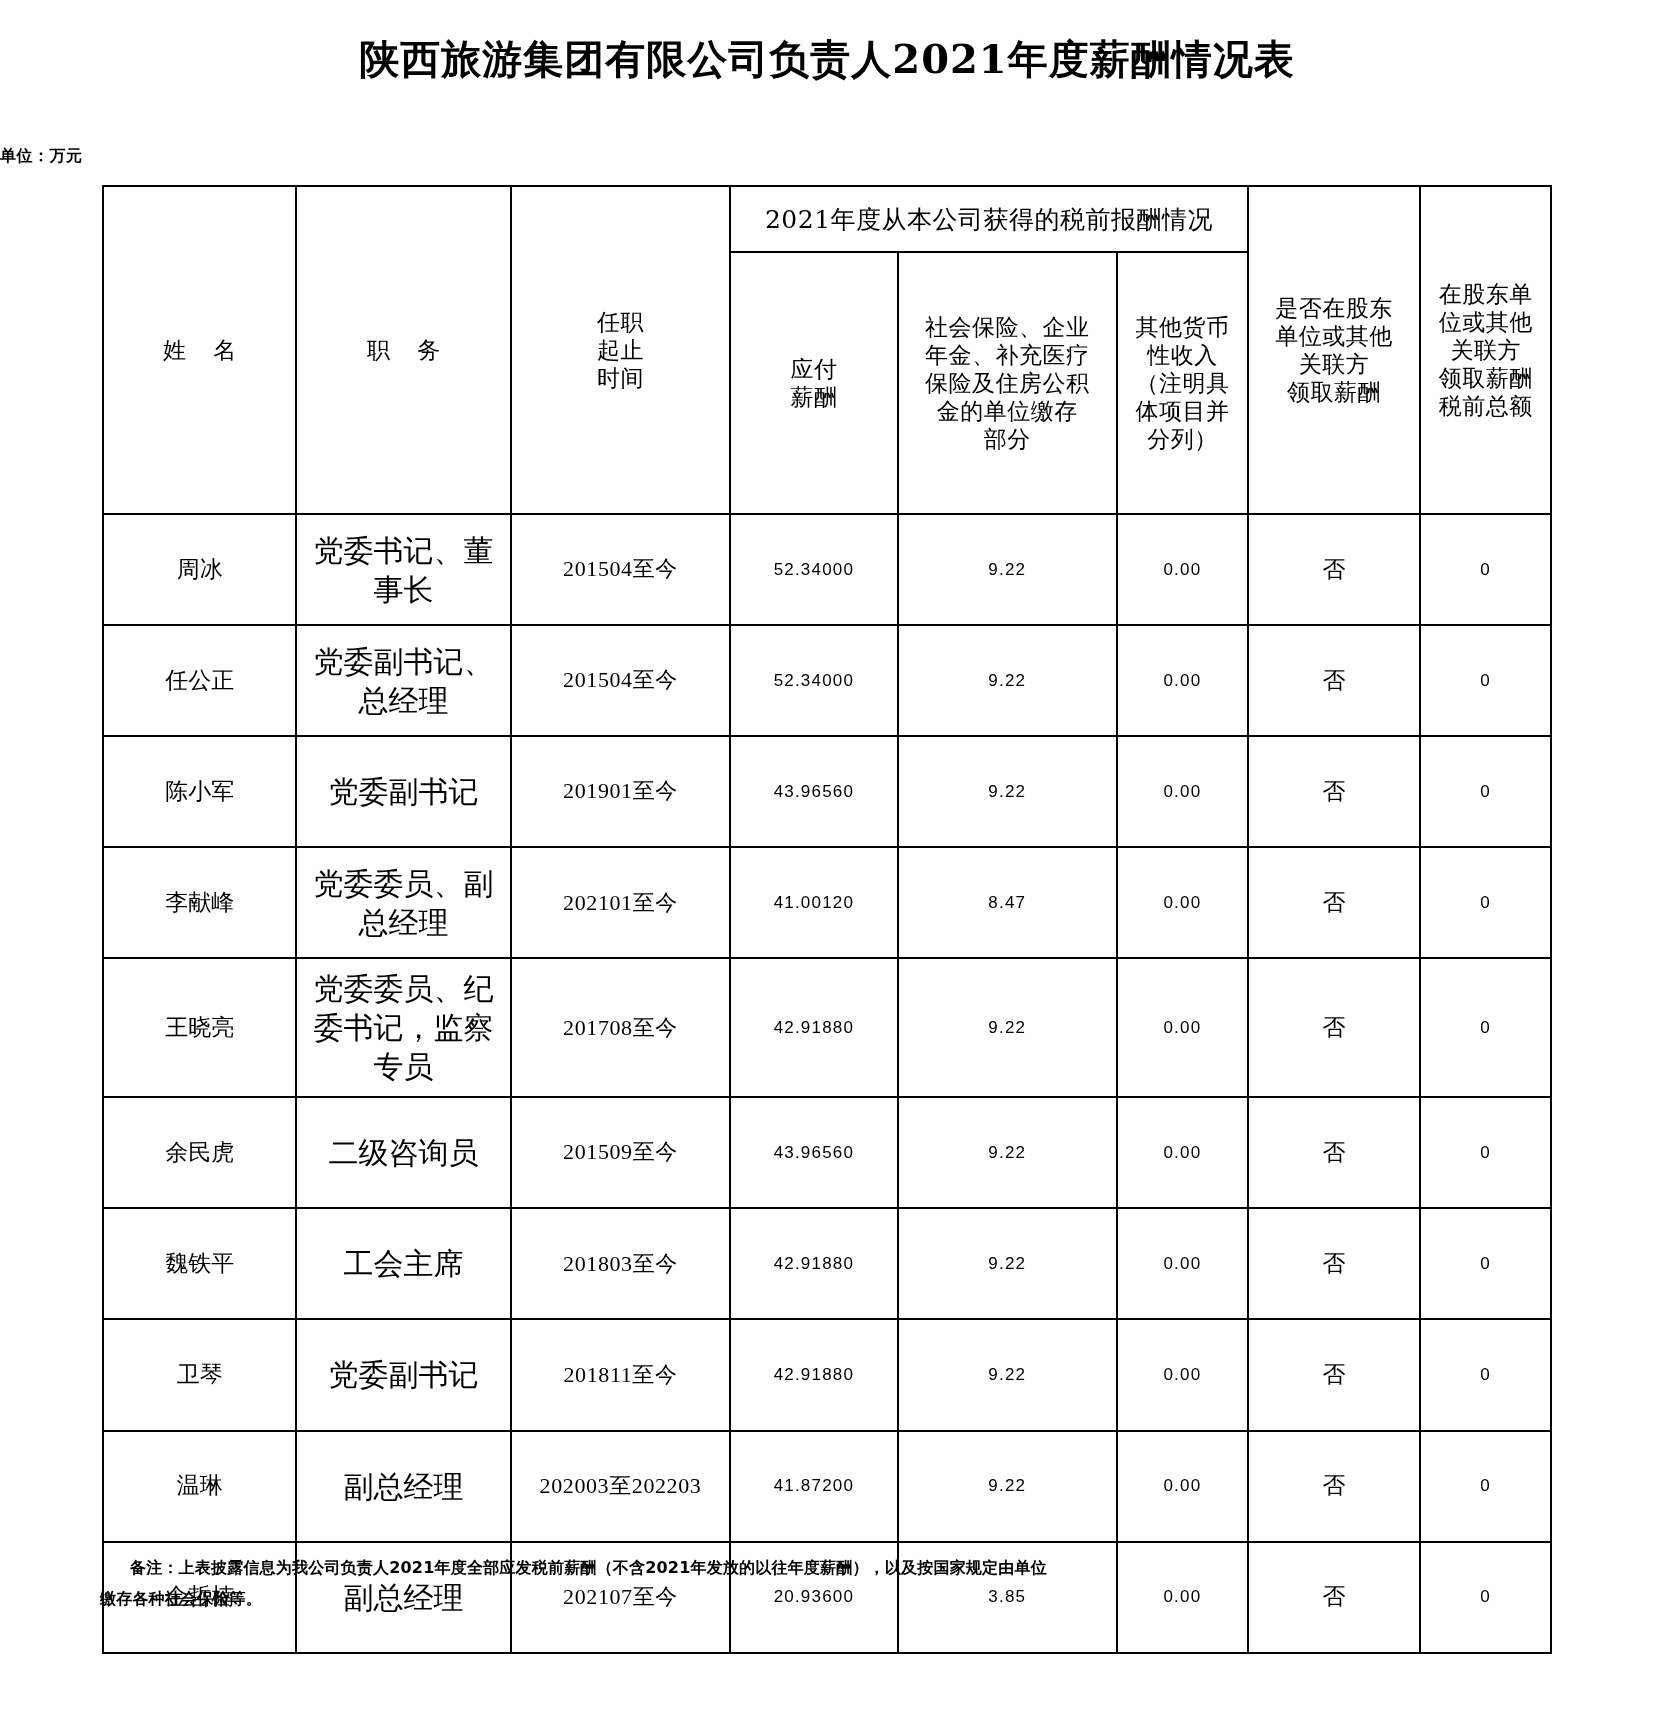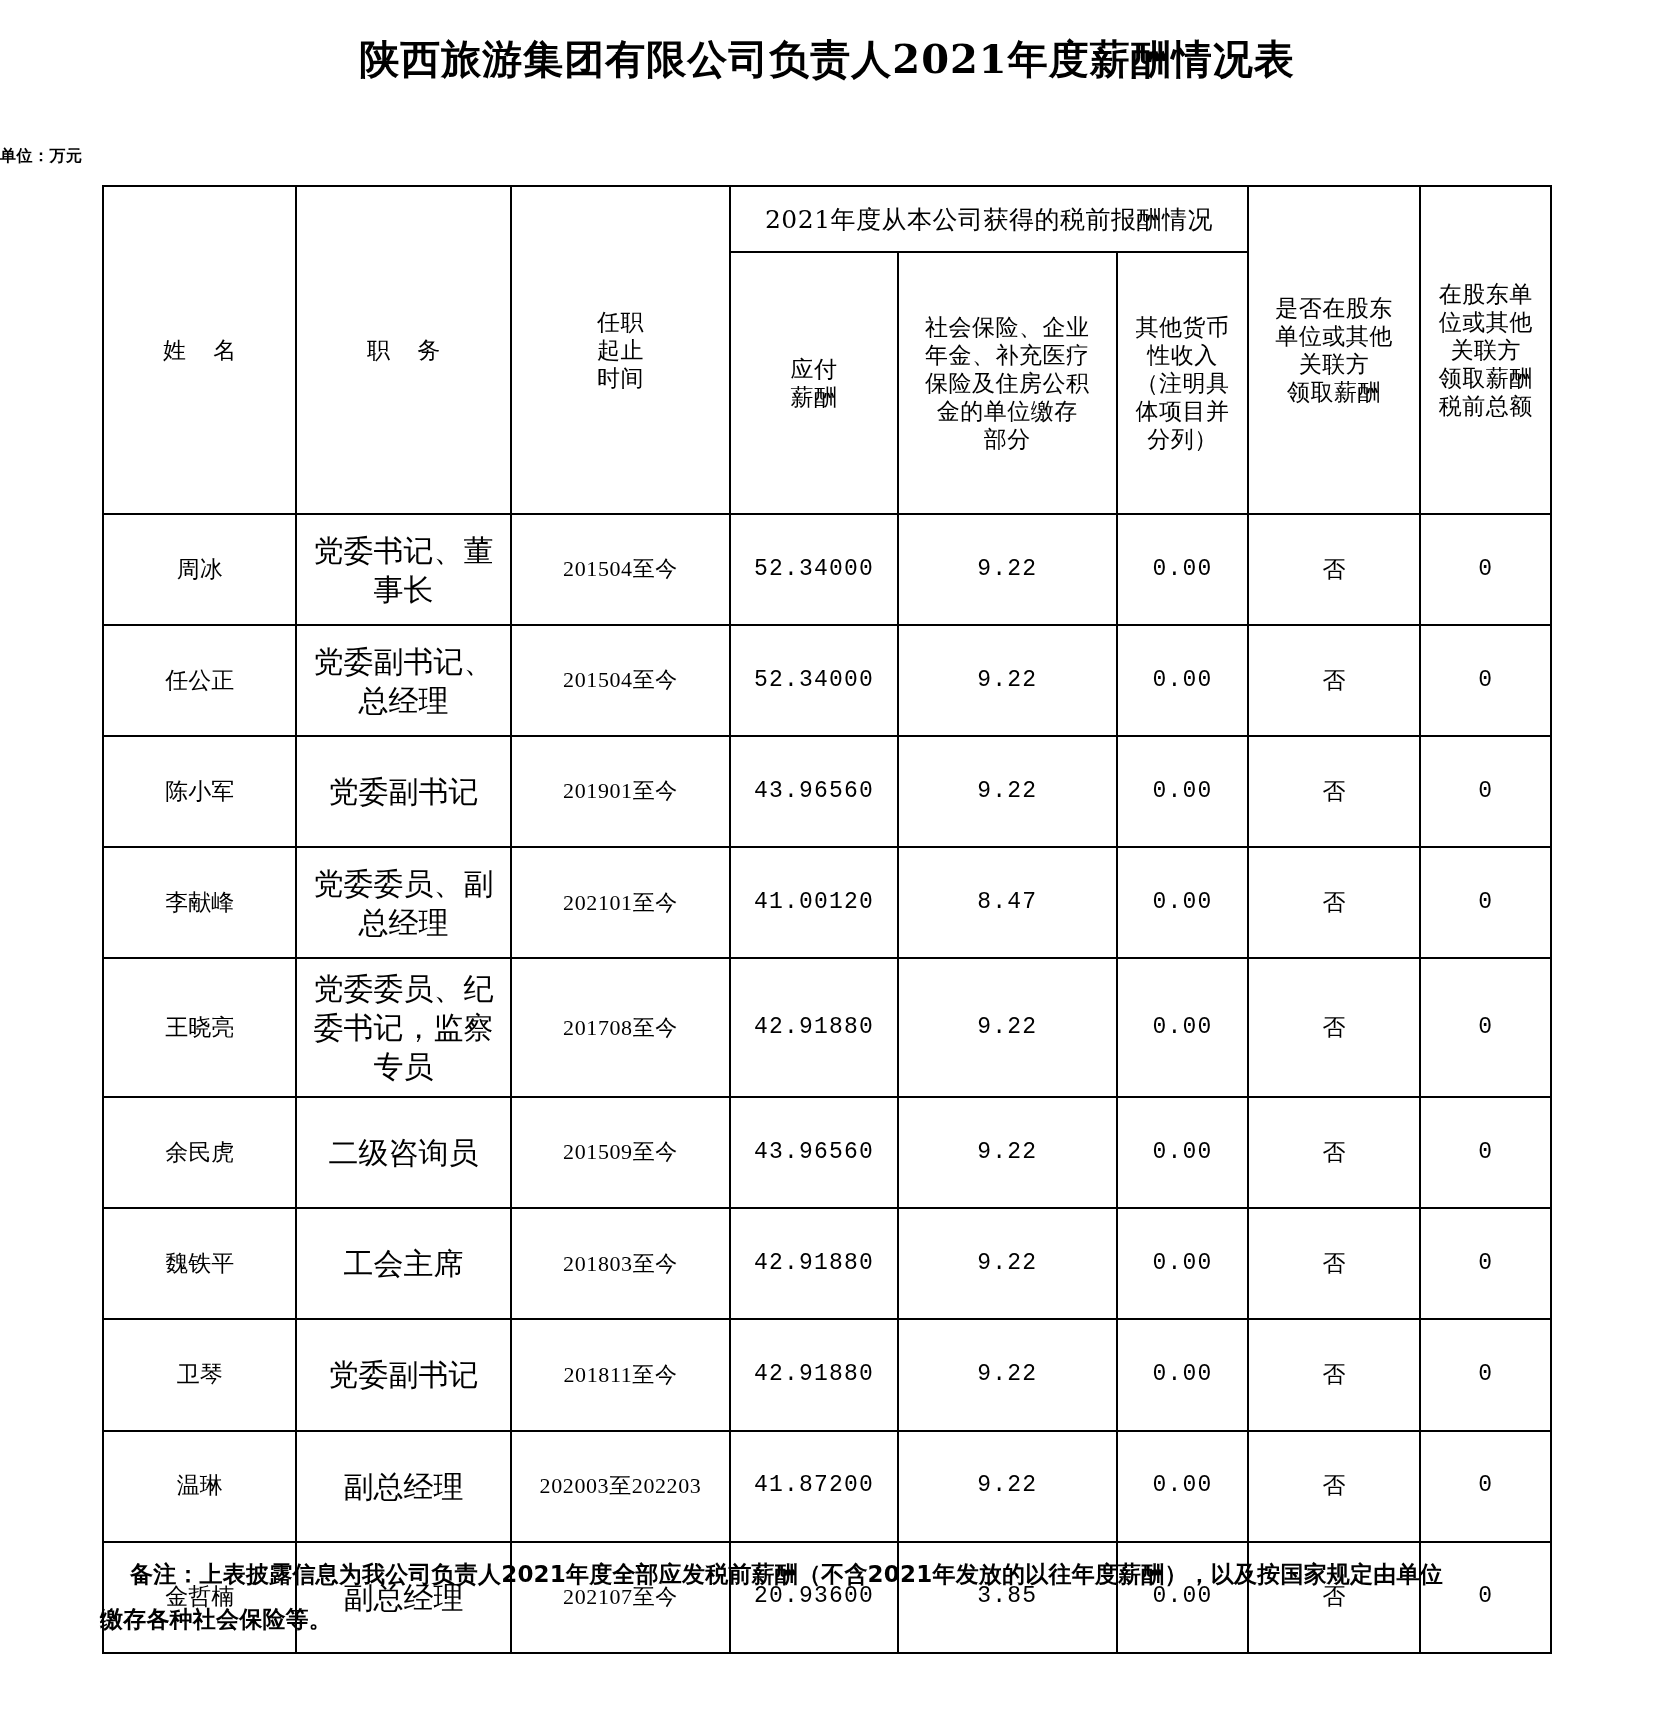--- a/index.html
+++ b/index.html
@@ -85,37 +85,37 @@
     line-height: 1.3;
   }
   td.name-cell {
     font-size: 23px;
   }
   td.post-cell {
     font-size: 30px;
     line-height: 1.3;
   }
   td.num-cell {
-    font-size: 23px;
-    font-family: Liberation Mono, monospace;
+    font-size: 17px;
+    font-family: Liberation Sans, sans-serif;
     letter-spacing: 1.2px;
     border-radius: 25px;
   }
   td.term-cell {
     font-size: 22px;
     font-family: "Liberation Serif", "DejaVu Serif", serif;
     letter-spacing: 0.6px;
     margin-top: 24px;
   }
   .footnote {
     margin: 12px 0 0 0;
     padding: 0 100px 0 100px;
     font-family: "DejaVu Sans", "Liberation Sans", sans-serif;
     font-weight: bold;
-    font-size: 23px;
+    font-size: 16px;
     line-height: 1.95;
     letter-spacing: 0.2px;
   }
   .footnote .indent {
     display: inline-block;
     width: 30px;
   }
   
   col.c-name   { width: 185px; }
   col.c-post   { width: 205px; }

